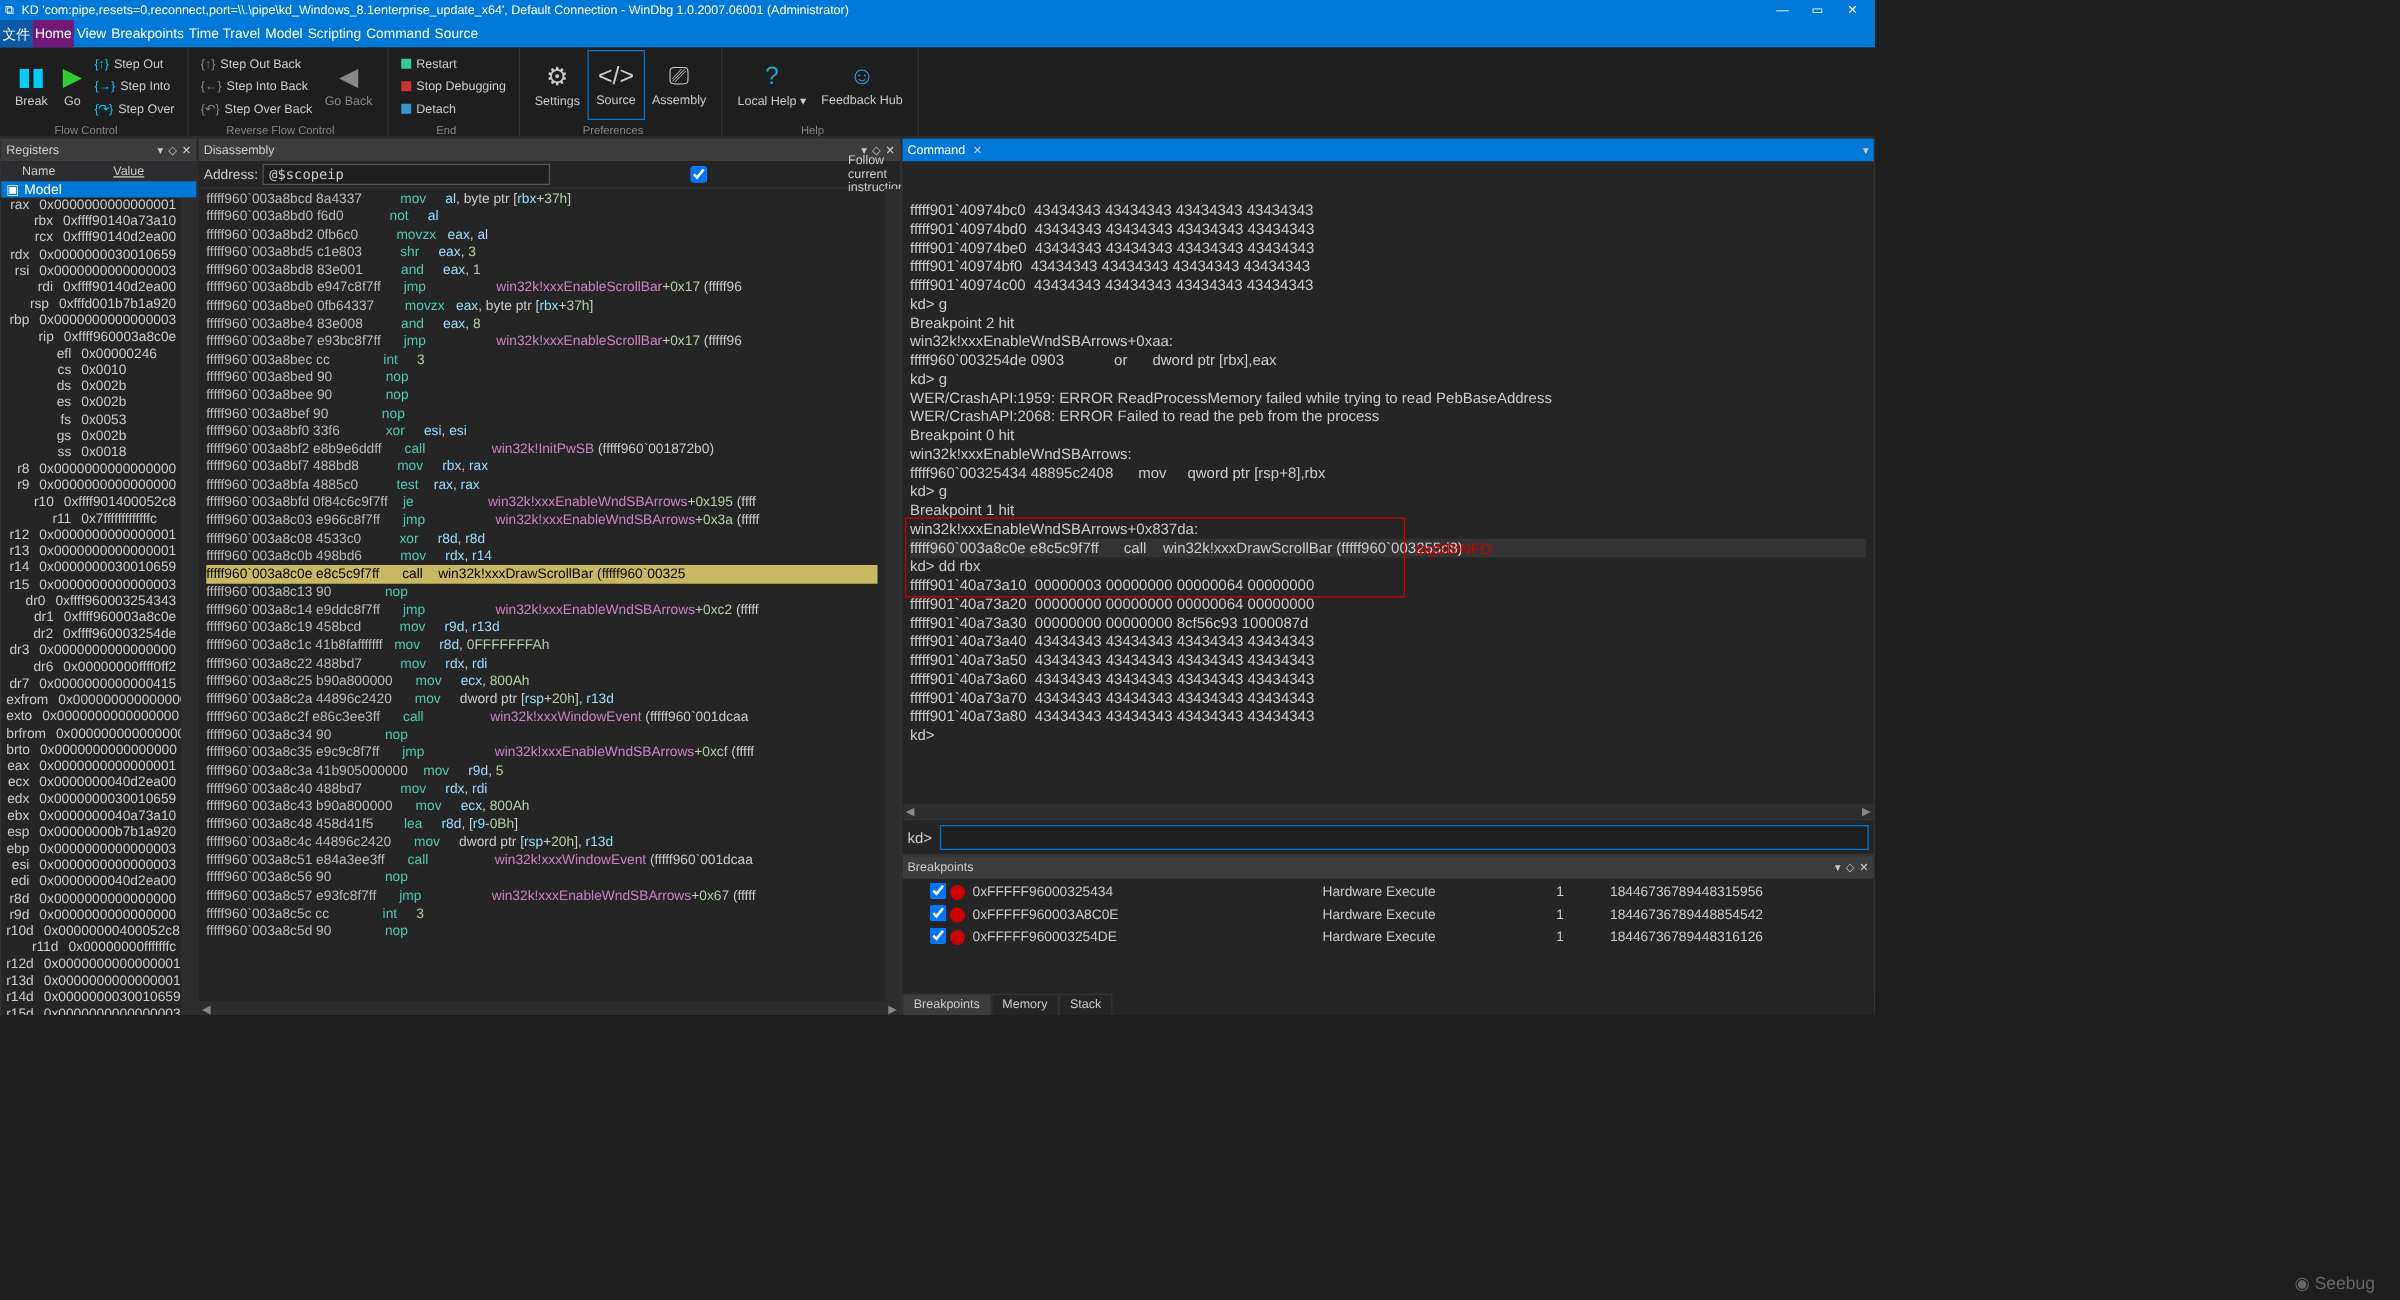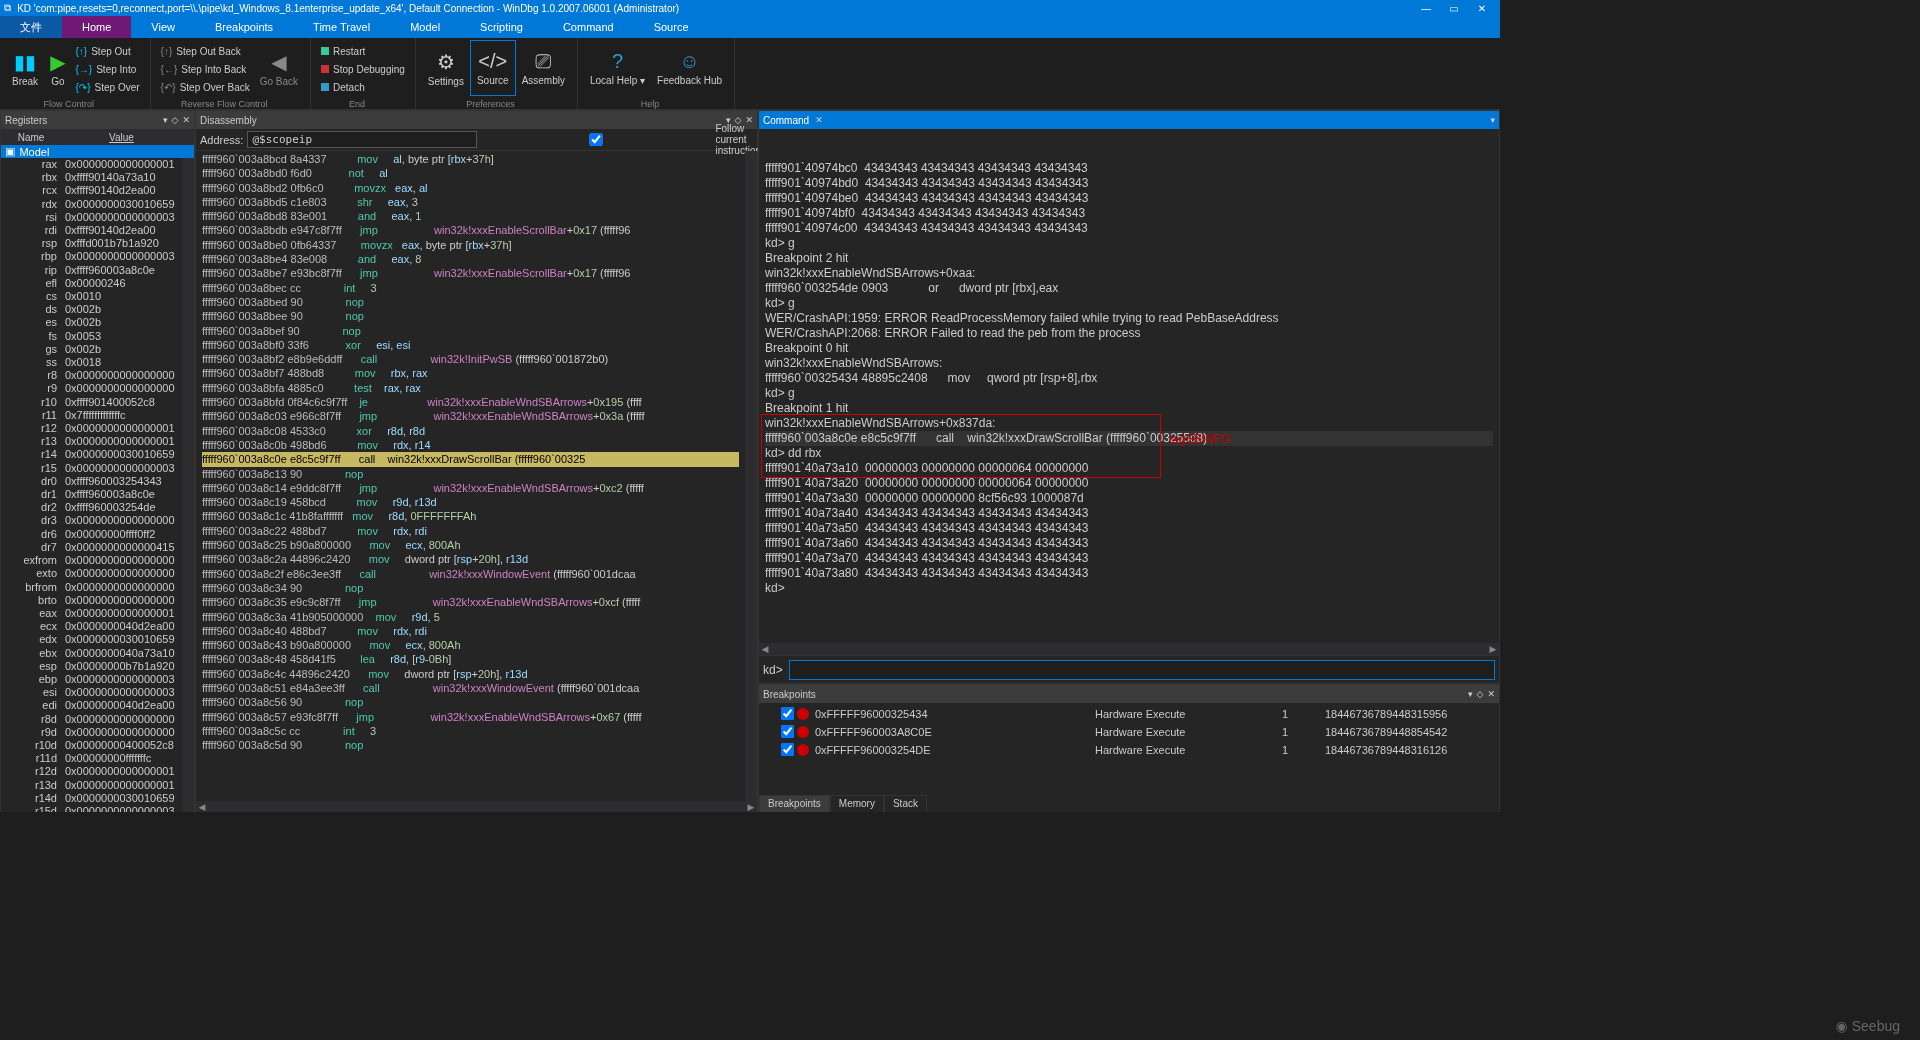--- a/index.html
+++ b/index.html
@@ -1,21 +1,21 @@
 <!DOCTYPE html>
 <html><head>
 <meta charset="utf-8">
 <style>
 * { margin:0; padding:0; box-sizing:border-box; font-family:"Segoe UI",Arial,sans-serif; }
 body { background:#1e1e1e; color:#ccc; font-size:11px; overflow:hidden; width:1500px; height:812px; }
 .titlebar { background:#0078d7; height:16px; display:flex; align-items:center; padding:0 4px; color:#fff; font-size:10px; }
 .titlebar .spacer { flex:1; }
 .titlebar .wbtn { width:28px; text-align:center; font-size:10px; }
 .menubar { background:#0078d7; height:22px; display:flex; align-items:stretch; color:#fff; font-size:11px; }
-.menubar .menuitem { padding:0 20px; display:flex; align-items:center; }
+.menubar .menuitem { padding:0 2px; display:flex; align-items:center; }
 .menubar .menuitem.file { background:#0c5aa6; }
 .menubar .menuitem.active { background:#701a75; color:#fff; }
 .ribbon { background:#1e1e1e; height:72px; display:flex; border-bottom:1px solid #333; }
 .ribbon .group { padding:2px 6px; display:flex; flex-direction:column; border-right:1px solid #333; position:relative; }
 .ribbon .group .grplabel { position:absolute; bottom:0; left:0; right:12px; text-align:center; font-size:9px; color:#888; }
 .ribbon .bigbtn { display:flex; flex-direction:column; align-items:center; justify-content:center; padding:2px 6px; font-size:10px; color:#ccc; gap:2px; height:56px;}
 .ribbon .bigbtn .icn { font-size:20px; }
 .ribbon .col { display:flex; flex-direction:column; gap:0; padding-top:2px; }
 .ribbon .smallbtn { font-size:10px; color:#ccc; padding:2px 4px; display:flex; align-items:center; gap:4px; white-space:nowrap; height:18px;}
 .ribbon .smallbtn .sq { width:8px;height:8px;display:inline-block; }
@@ -180,21 +180,21 @@
     <div class="bigbtn">
         <span class="icn" style="color:#39c;">☺</span>
         <span>Feedback Hub</span>
       </div>
     <span class="grplabel">Help</span>
   </div>
 </div>
 
 <div class="dockarea">
 
-  <div class="panel" style="width:195px;">
+  <div class="panel" style="width:158px;">
     <div class="panel-header">
       <span>Registers</span>
       <span class="spacer"></span>
       <span class="hbtn">▾</span>
       <span class="hbtn">◇</span>
       <span class="hbtn">✕</span>
     </div>
     <div class="colhead">
       <div style="width:60px;text-align:center;">Name</div>
       <div style="flex:1;text-align:center;text-decoration:underline;">Value</div>

